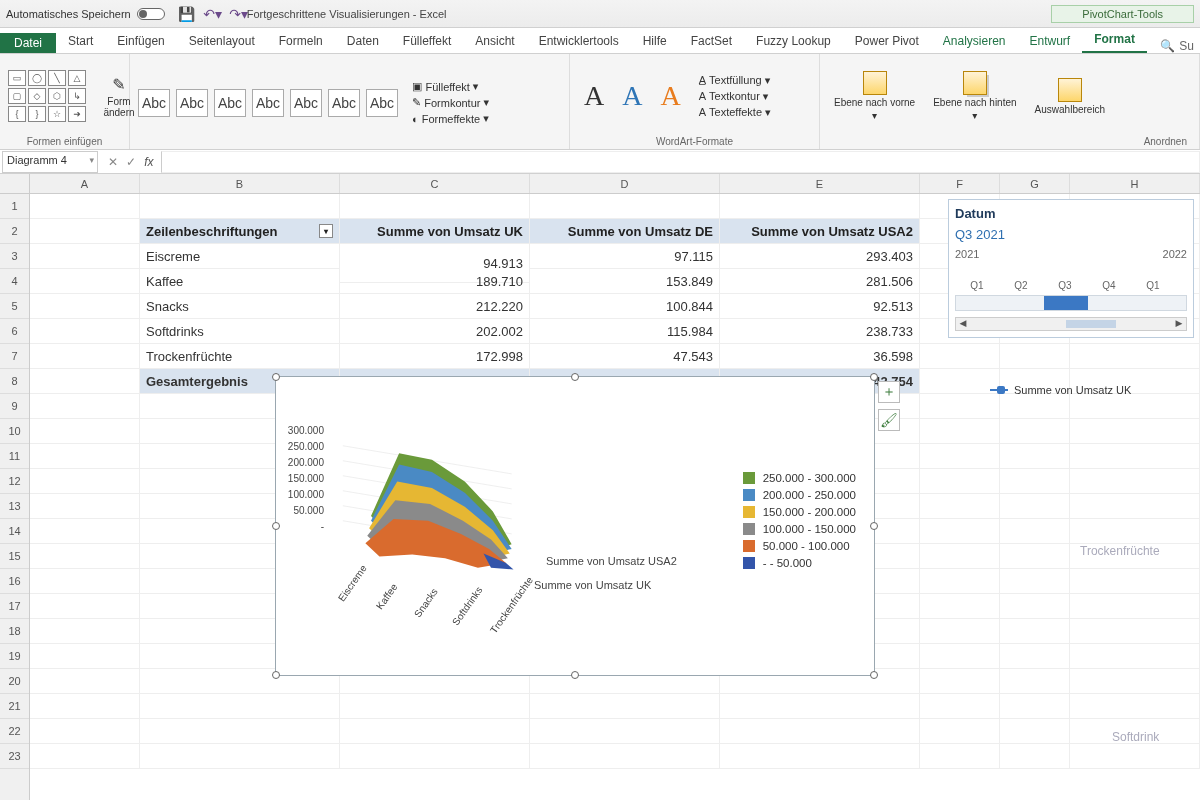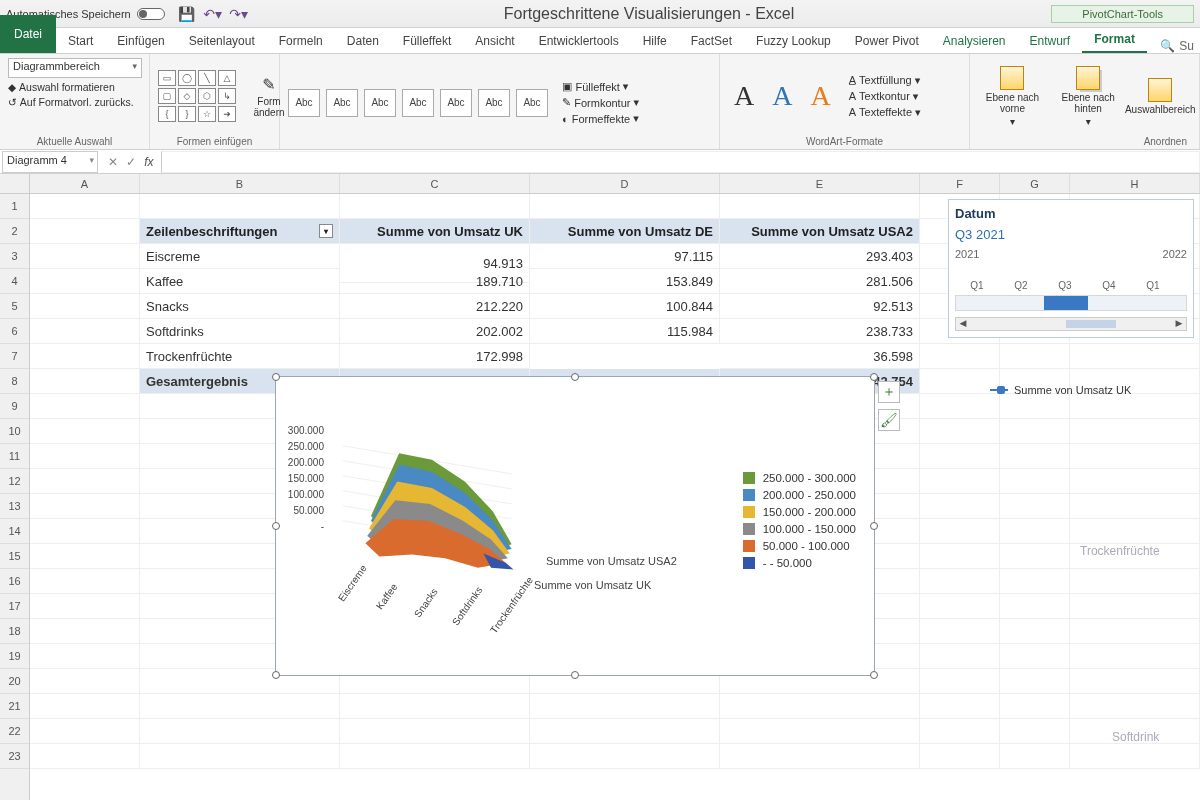--- a/index.html
+++ b/index.html
@@ -5,42 +5,42 @@
   * { box-sizing: border-box; margin: 0; padding: 0; font-family: "Segoe UI", Arial, sans-serif; }
   body { background: #fff; font-size: 12px; color: #333; overflow: hidden; width: 1200px; height: 800px; }
 
   
   .titlebar { height: 28px; background: linear-gradient(#f3f3f3,#ececec); display: flex; align-items: center; padding: 0 6px; border-bottom: 1px solid #d0d0d0; font-size: 11px; }
   .autosave { display: flex; align-items: center; gap: 6px; }
   .toggle { width: 28px; height: 12px; border: 1px solid #666; border-radius: 6px; position: relative; background: #fff; }
   .toggle::after { content:""; position:absolute; left:1px; top:1px; width:8px; height:8px; background:#666; border-radius:50%; }
   .qat { display:flex; gap:10px; margin-left:14px; align-items:center;}
   .qat-icon { width:16px; height:16px; display:flex; align-items:center; justify-content:center; color:#6b4a8a; font-size:14px;}
-  .title-center { flex:1; text-align:center; color:#444; font-size:16px;}
+  .title-center { flex:1; text-align:left; color:#444; font-size:11px;}
   .tool-context { background:#e8f3e8; color:#3a6b3a; padding:2px 30px; font-size:11px; border:1px solid #a8d0a8;}
 
   
   .ribbon-tabs { height:26px; background:#fff; display:flex; align-items:flex-end; border-bottom:1px solid #d0d0d0; font-size:12px;}
-  .filetab { background:#217346; color:#fff; padding:5px 14px; height:38px; display:flex; align-items:center; }
+  .filetab { background:#217346; color:#fff; padding:5px 14px; height:20px; display:flex; align-items:center; }
   .rtab { padding:5px 12px; color:#444; cursor:pointer; }
   .rtab.context { color:#217346; }
   .rtab.active { border-bottom:2px solid #217346; color:#217346; font-weight:600;}
   .search-right { margin-left:auto; display:flex; align-items:center; gap:4px; padding-right:6px; color:#666;}
 
   
   .ribbon { height:96px; background:#f5f5f5; border-bottom:1px solid #d0d0d0; display:flex; }
   .rgroup { border-right:1px solid #ddd; padding:4px 8px 2px 8px; display:flex; flex-direction:column; justify-content:space-between; }
   .rgroup-label { font-size:10px; color:#666; text-align:center; padding-top:2px; white-space:nowrap;}
   .rgroup-body { display:flex; align-items:center; gap:6px; flex:1;}
   .dropdown-small { height:20px; border:1px solid #bbb; background:#fff; font-size:11px; padding:1px 18px 1px 4px; position:relative; }
   .dropdown-small::after { content:"▾"; position:absolute; right:4px; top:2px; font-size:9px; color:#666;}
   .tiny-link { font-size:10.5px; color:#333; display:flex; align-items:center; gap:3px; white-space:nowrap;}
   .shape-grid { display:grid; grid-template-columns:repeat(4,18px); grid-auto-rows:16px; gap:2px;}
   .shape-grid span { border:1px solid #888; font-size:9px; display:flex; align-items:center; justify-content:center; color:#555; background:#fff;}
-  .abc-box { width:32px; height:28px; border:1px solid #aaa; background:#fff; display:flex; align-items:center; justify-content:center; font-size:10px; color:#444;}
+  .abc-box { width:32px; height:28px; border:1px solid #aaa; background:#fff; display:flex; align-items:center; justify-content:center; font-size:14px; color:#444;}
   .big-a { font-family:Georgia,serif; font-size:28px; padding:0 6px;}
   .big-a.a1 { color:#333;}
   .big-a.a2 { color:#2e75b6;}
   .big-a.a3 { color:#e87c1e;}
   .text-opt { font-size:11px; color:#333; display:flex; align-items:center; gap:3px; white-space:nowrap;}
   .vbtn { display:flex; flex-direction:column; align-items:center; gap:2px; font-size:10px; color:#333; padding:2px 6px; text-align:center; min-width:54px;}
   .vbtn .ic { width:24px; height:24px; border:1px solid #b8860b; background:linear-gradient(#fff3d6,#fdd66b); position:relative;}
   .vbtn .ic2 { width:24px; height:24px; border:1px solid #b8860b; background:linear-gradient(#fff3d6,#fdd66b); position:relative; box-shadow:3px 3px 0 -1px #ccc;}
 
   
@@ -133,34 +133,20 @@
   <div class="rtab context">Analysieren</div>
   <div class="rtab context">Entwurf</div>
   <div class="rtab context active">Format</div>
   <div class="search-right">
     <span>🔍</span>
     <span>Su</span>
   </div>
 </div>
 
 <div class="ribbon">
-  <div class="rgroup" style="width:150px">
-    <div class="rgroup-body" style="flex-direction:column;align-items:flex-start;gap:3px">
-      <div class="dropdown-small" style="width:134px">Diagrammbereich</div>
-      <div class="tiny-link">
-          <span>◆</span>
-          <span>Auswahl formatieren</span>
-        </div>
-      <div class="tiny-link">
-          <span>↺</span>
-          <span>Auf Formatvorl. zurücks.</span>
-        </div>
-    </div>
-    <div class="rgroup-label">Aktuelle Auswahl</div>
-  </div>
   <div class="rgroup" style="width:130px">
     <div class="rgroup-body">
       <div class="shape-grid">
         <span>▭</span>
           <span>◯</span>
           <span>╲</span>
           <span>△</span>
         <span>▢</span>
           <span>◇</span>
           <span>⬡</span>
@@ -314,20 +300,21 @@
       <div class="cell " style="left: 110px; top: 100px; width: 200px; height: 25px;">Snacks</div>
       <div class="cell num" style="left: 310px; top: 100px; width: 190px; height: 25px;">212.220</div>
       <div class="cell num" style="left: 500px; top: 100px; width: 190px; height: 25px;">100.844</div>
       <div class="cell num" style="left: 690px; top: 100px; width: 200px; height: 25px;">92.513</div>
       <div class="cell " style="left: 110px; top: 125px; width: 200px; height: 25px;">Softdrinks</div>
       <div class="cell num" style="left: 310px; top: 125px; width: 190px; height: 25px;">202.002</div>
       <div class="cell num" style="left: 500px; top: 125px; width: 190px; height: 25px;">115.984</div>
       <div class="cell num" style="left: 690px; top: 125px; width: 200px; height: 25px;">238.733</div>
       <div class="cell " style="left: 110px; top: 150px; width: 200px; height: 25px;">Trockenfrüchte</div>
       <div class="cell num" style="left: 310px; top: 150px; width: 190px; height: 25px;">172.998</div>
+      <div class="cell num" style="left: 500px; top: 150px; width: 190px; height: 25px;">47.543</div>
       <div class="cell num" style="left: 690px; top: 150px; width: 200px; height: 25px;">36.598</div>
       <div class="cell totalcell" style="left: 110px; top: 175px; width: 200px; height: 25px;">Gesamtergebnis</div>
       <div class="cell totalcell num" style="left: 310px; top: 175px; width: 190px; height: 25px;">871.843</div>
       <div class="cell totalcell num" style="left: 500px; top: 175px; width: 190px; height: 25px;">515.335</div>
       <div class="cell totalcell num" style="left: 690px; top: 175px; width: 200px; height: 25px;">942.754</div>
       <div class="cell " style="left: 0px; top: 0px; width: 110px; height: 25px;"></div>
       <div class="cell " style="left: 110px; top: 0px; width: 200px; height: 25px;"></div>
       <div class="cell " style="left: 310px; top: 0px; width: 190px; height: 25px;"></div>
       <div class="cell " style="left: 500px; top: 0px; width: 190px; height: 25px;"></div>
       <div class="cell " style="left: 690px; top: 0px; width: 200px; height: 25px;"></div>

